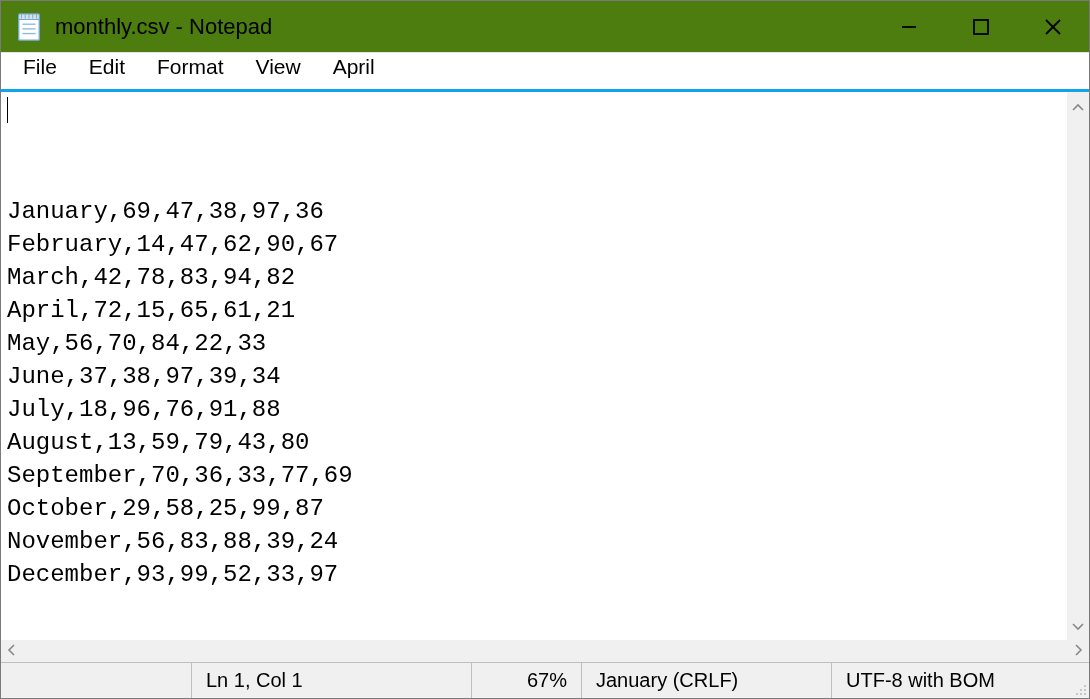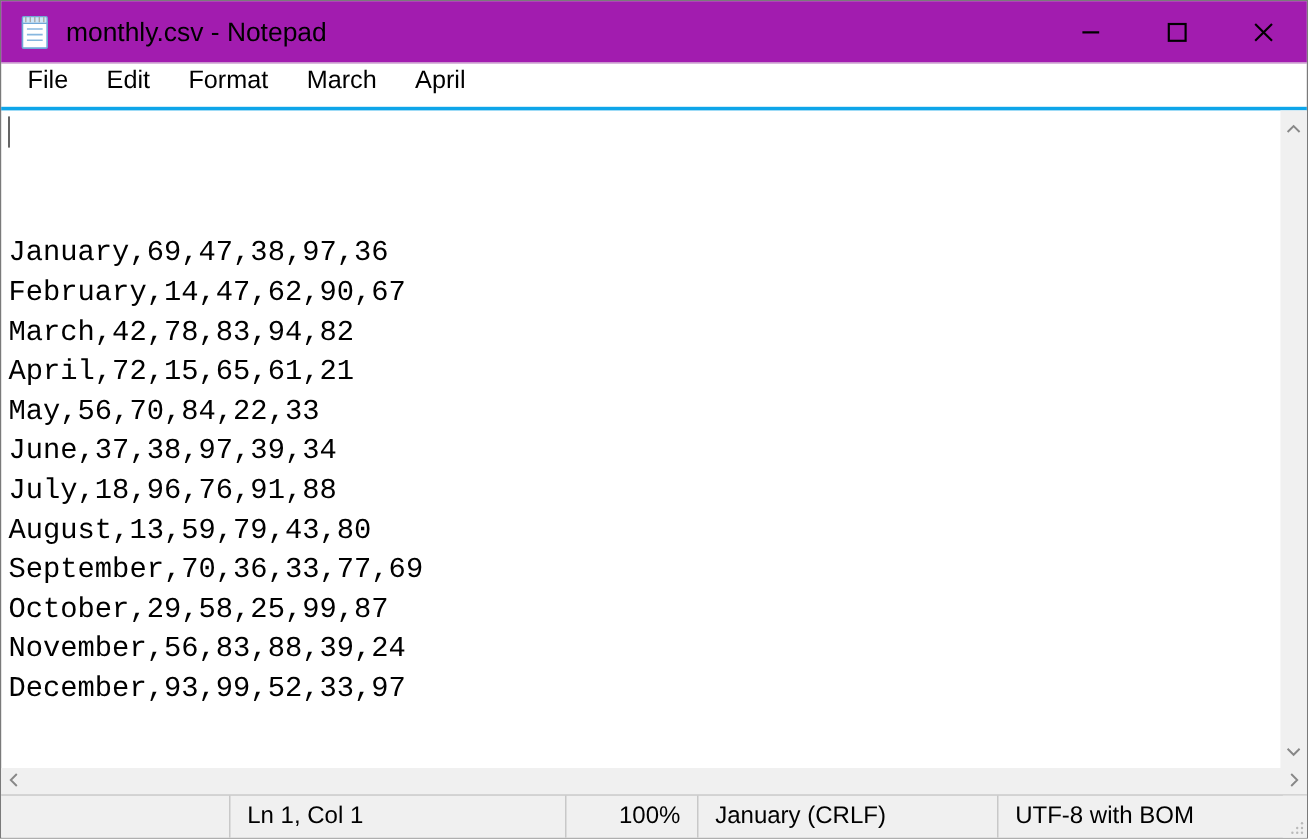--- a/index.html
+++ b/index.html
@@ -13,21 +13,21 @@
   .window {
     width: 1090px; height: 699px;
     border: 1px solid #7a7a7a;
     display: flex; flex-direction: column;
     background: #ffffff;
   }
   
   .titlebar {
     height: 52px;
     display: flex; align-items: center;
-    background: #a21caf;
+    background: #4d7c0f;
     border-bottom: 1px solid #e5e5e5;
     padding-left: 14px;
   }
   .titlebar .icon {
     width: 28px; height: 30px;
     margin-right: 12px;
     position: relative;
   }
   .titlebar .title-text {
     font-size: 22px;
@@ -163,21 +163,21 @@
             <line x1="17" y1="3" x2="3" y2="17"></line>
           </svg>
       </div>
     </div>
   </div>
 
   <div class="menubar">
     <div class="menu-item">File</div>
     <div class="menu-item">Edit</div>
     <div class="menu-item">Format</div>
-    <div class="menu-item">March</div>
+    <div class="menu-item">View</div>
     <div class="menu-item">April</div>
   </div>
 
   <div class="editor-wrap">
     <div class="editor" id="editor">
       <div class="caret"></div>
     <div>January,69,47,38,97,36
 February,14,47,62,90,67
 March,42,78,83,94,82
 April,72,15,65,61,21
@@ -212,21 +212,21 @@
     <div class="arrow">
       <svg width="8" height="12">
           <polyline points="1,1 6,6 1,11" fill="none" stroke="#888" stroke-width="1.6"></polyline>
         </svg>
     </div>
   </div>
 
   <div class="statusbar">
     <div class="cell" style="width:190px"></div>
     <div class="cell" style="width:280px">Ln 1, Col 1</div>
-    <div class="cell" style="width:110px;justify-content:flex-end">100%</div>
+    <div class="cell" style="width:110px;justify-content:flex-end">67%</div>
     <div class="cell" style="width:250px">January (CRLF)</div>
     <div class="cell" style="flex:1">UTF-8 with BOM</div>
     <div class="resize-grip">
       <svg width="12" height="12">
         <circle cx="10" cy="2" r="1" fill="#777"></circle>
         <circle cx="6" cy="6" r="1" fill="#777"></circle>
         <circle cx="10" cy="6" r="1" fill="#777"></circle>
         <circle cx="2" cy="10" r="1" fill="#777"></circle>
         <circle cx="6" cy="10" r="1" fill="#777"></circle>
         <circle cx="10" cy="10" r="1" fill="#777"></circle>

